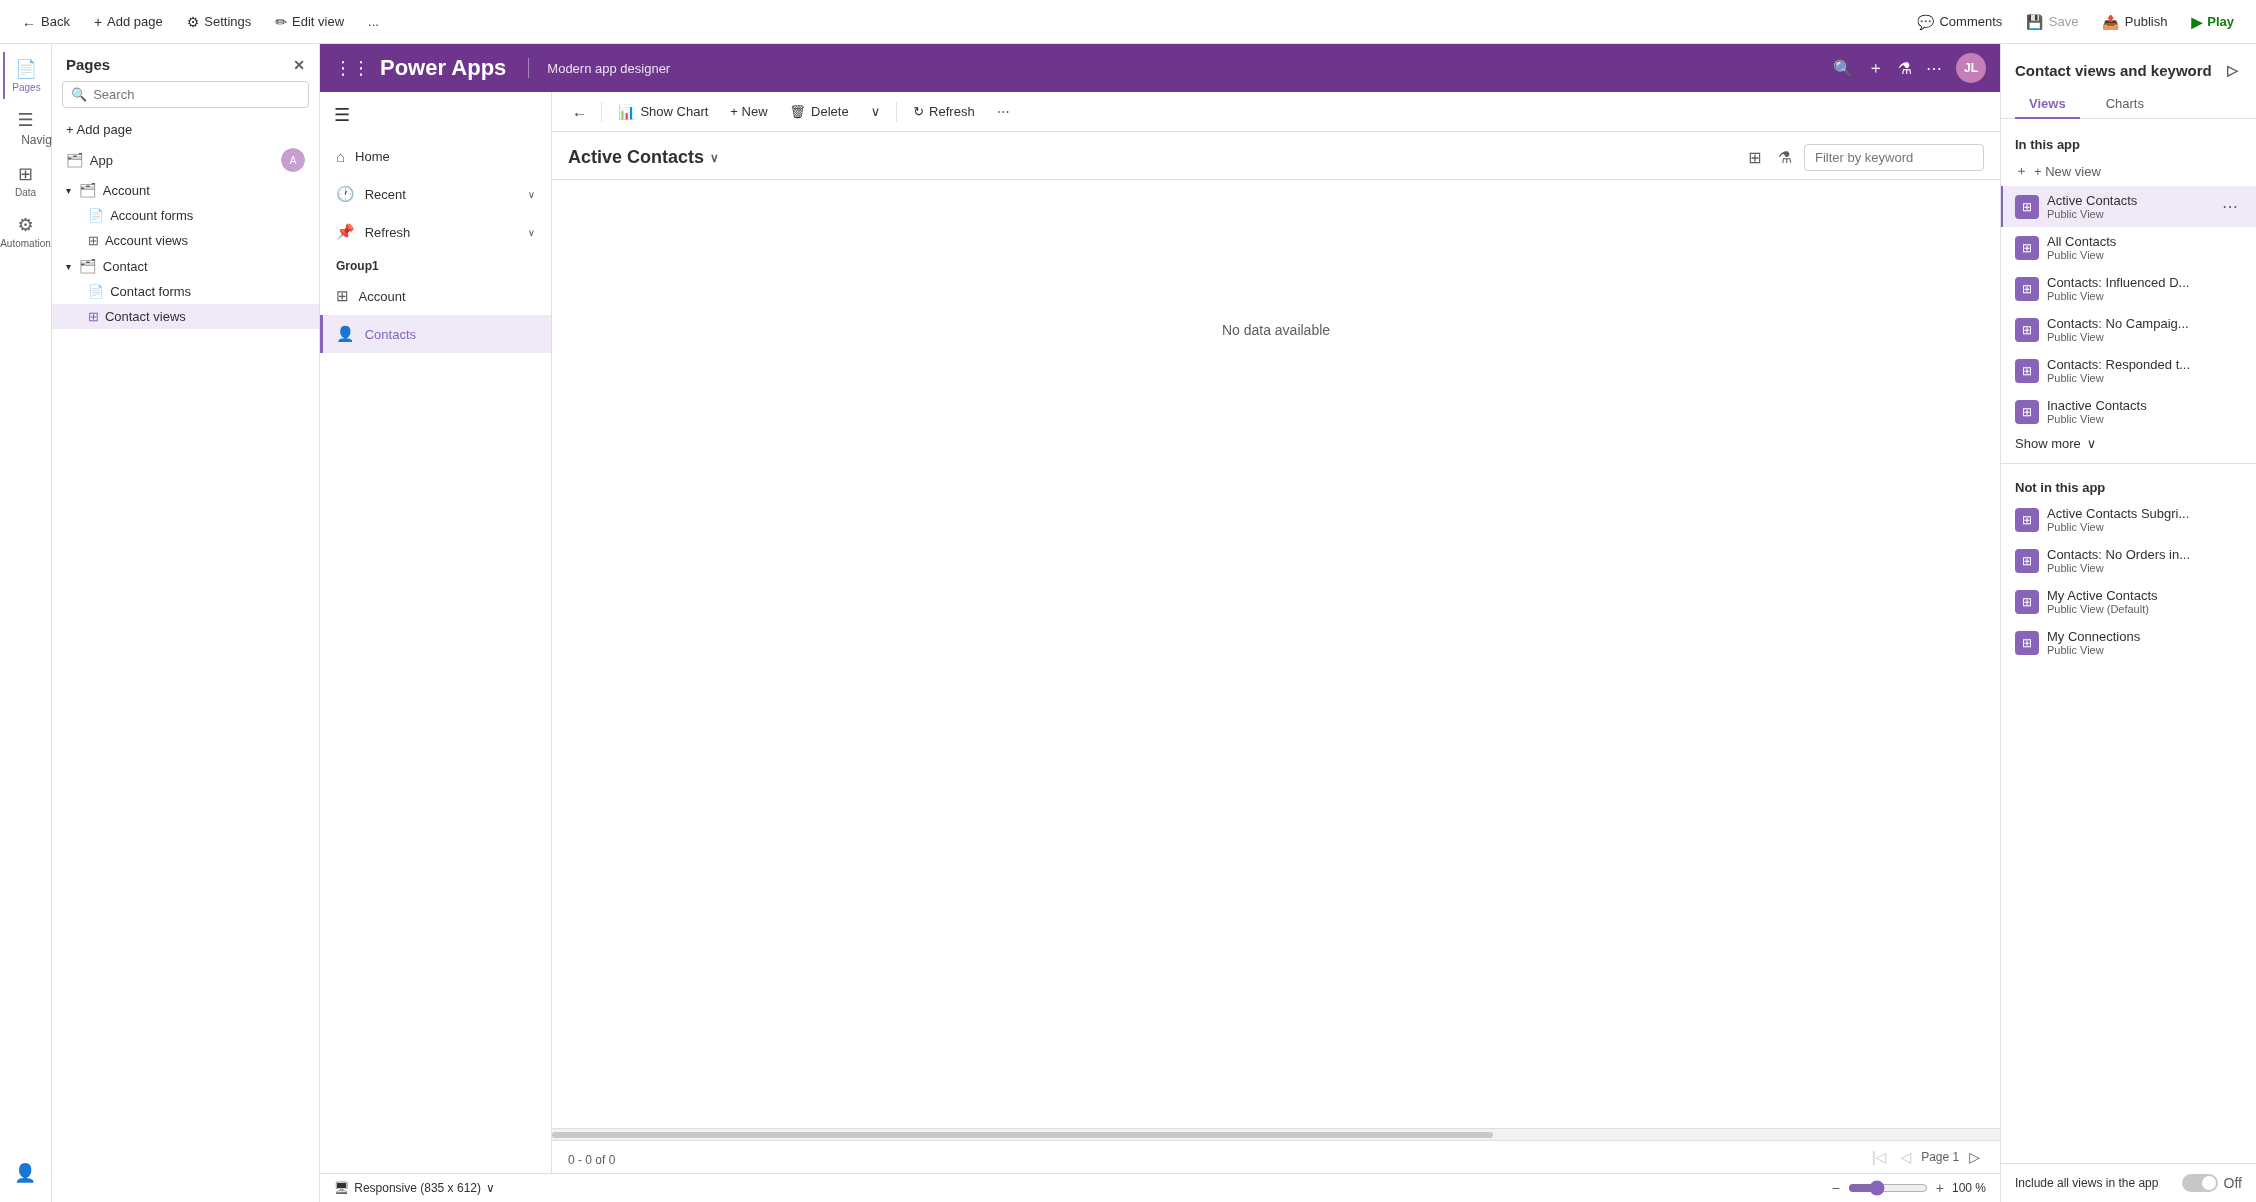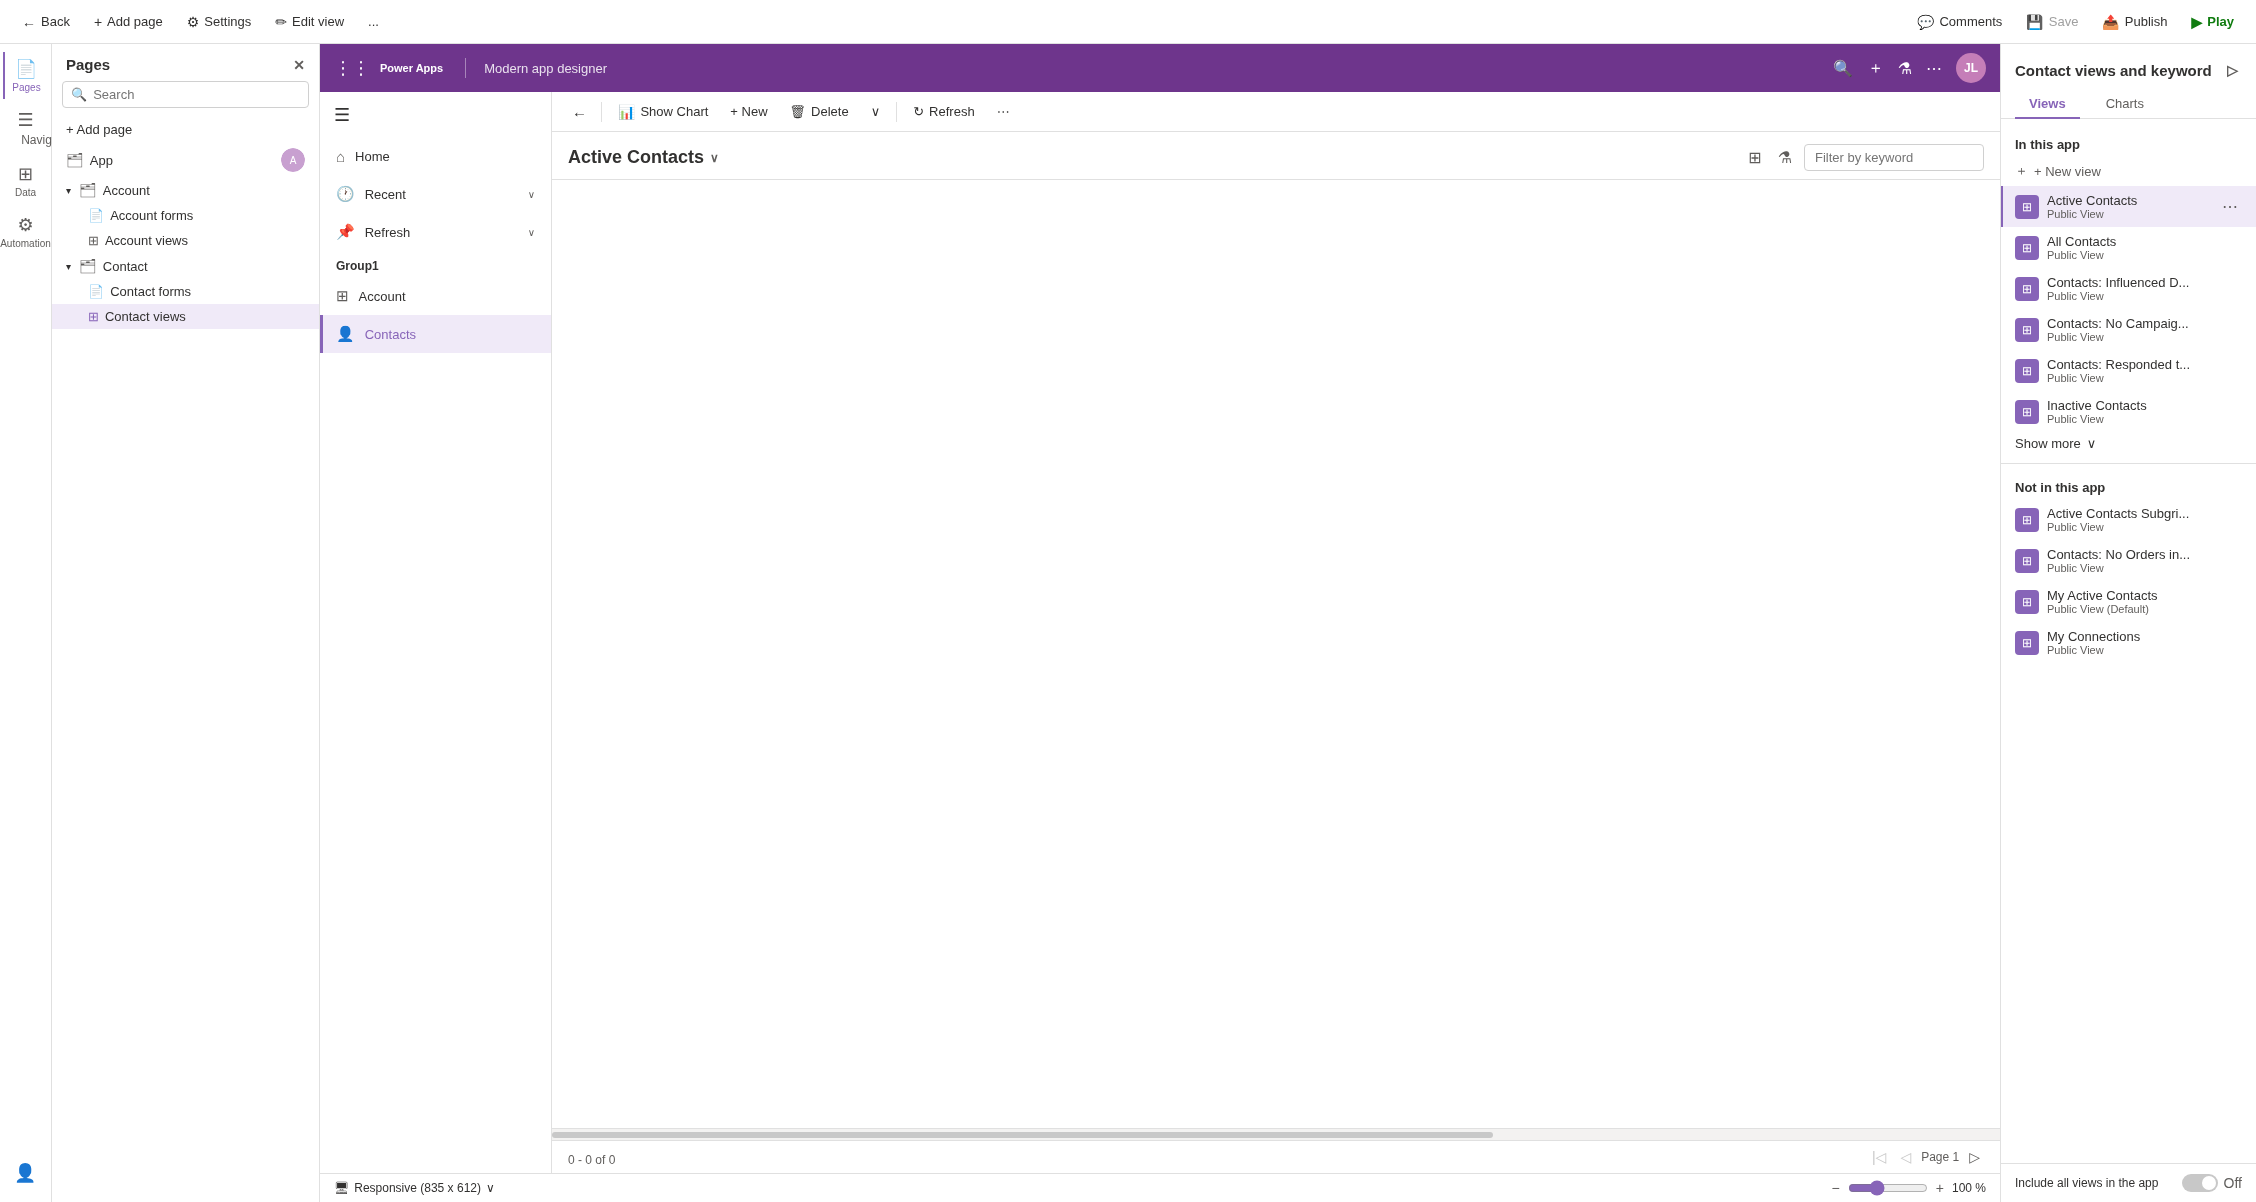--- a/index.html
+++ b/index.html
@@ -81,21 +81,21 @@
     .preview-area {
       flex: 1; display: flex; flex-direction: column; background: #e8e8e8; overflow: hidden;
     }
 
     
     .app-header {
       background: #6e358c; display: flex; align-items: center;
       padding: 0 14px; height: 48px; flex-shrink: 0; gap: 10px;
     }
     .app-grid-icon { color: #fff; font-size: 18px; cursor: pointer; }
-    .app-brand { color: #fff; font-size: 11px; font-weight: 600; margin-right: 4px; }
+    .app-brand { color: #fff; font-size: 22px; font-weight: 600; margin-right: 4px; }
     .app-divider { width: 1px; height: 20px; background: rgba(255,255,255,0.4); margin: 0 8px; }
     .app-subtitle { color: rgba(255,255,255,0.85); font-size: 13px; }
     .app-header-right { margin-left: auto; display: flex; align-items: center; gap: 14px; }
     .app-header-icon { color: #fff; font-size: 16px; cursor: pointer; }
     .app-avatar {
       width: 30px; height: 30px; border-radius: 50%;
       background: #c57eb8; display: flex; align-items: center; justify-content: center;
       color: #fff; font-size: 12px; font-weight: 600; cursor: pointer;
     }
 
@@ -450,20 +450,23 @@
             <span class="view-title-chevron">∨</span>
           </div>
           <div class="view-header-icons">
             <span class="view-header-icon">⊞</span>
             <span class="view-header-icon">⚗</span>
             <input class="filter-input" type="text" placeholder="Filter by keyword" style="">
           </div>
         </div>
 
         <div class="data-table">
+          <div class="no-data">
+            <span>No data available</span>
+          </div>
         </div>
 
         <div class="scroll-bar-area">
           <div class="scroll-bar-track"></div>
         </div>
 
         <div class="content-footer">
           <span>0 - 0 of 0</span>
           <div class="pagination">
             <span class="page-nav-btn disabled">|◁</span>

